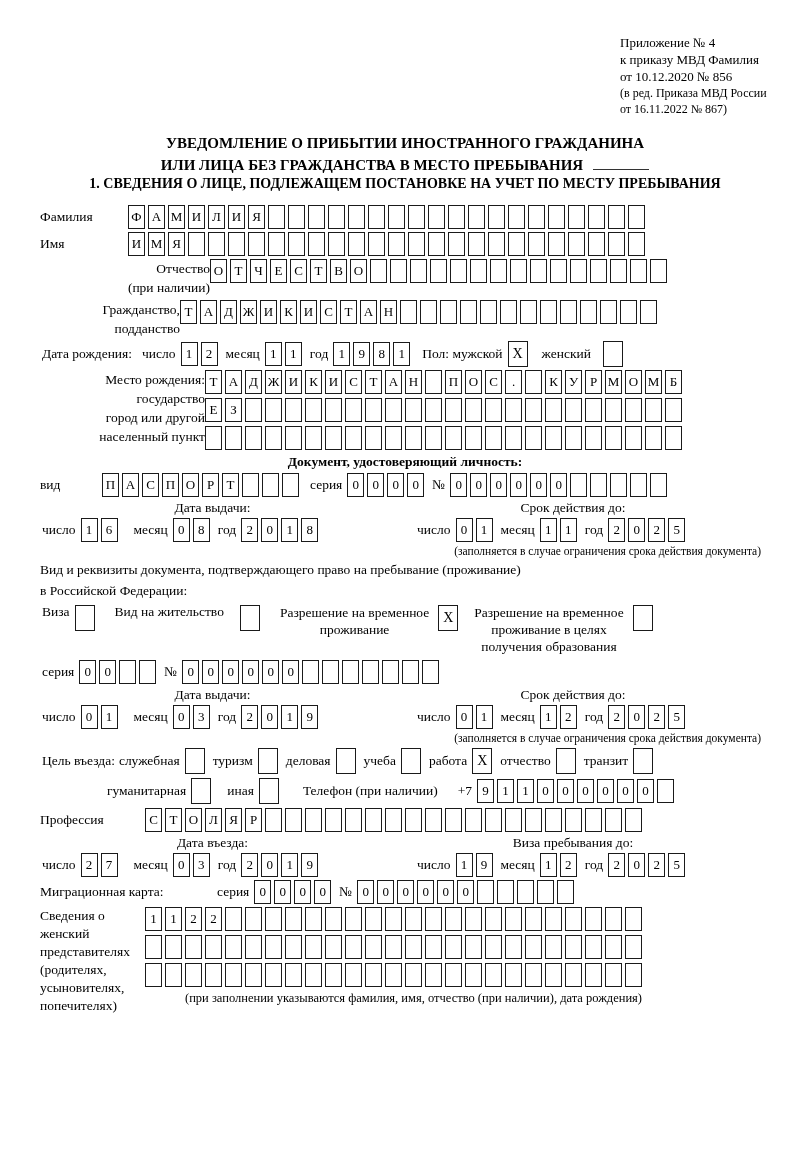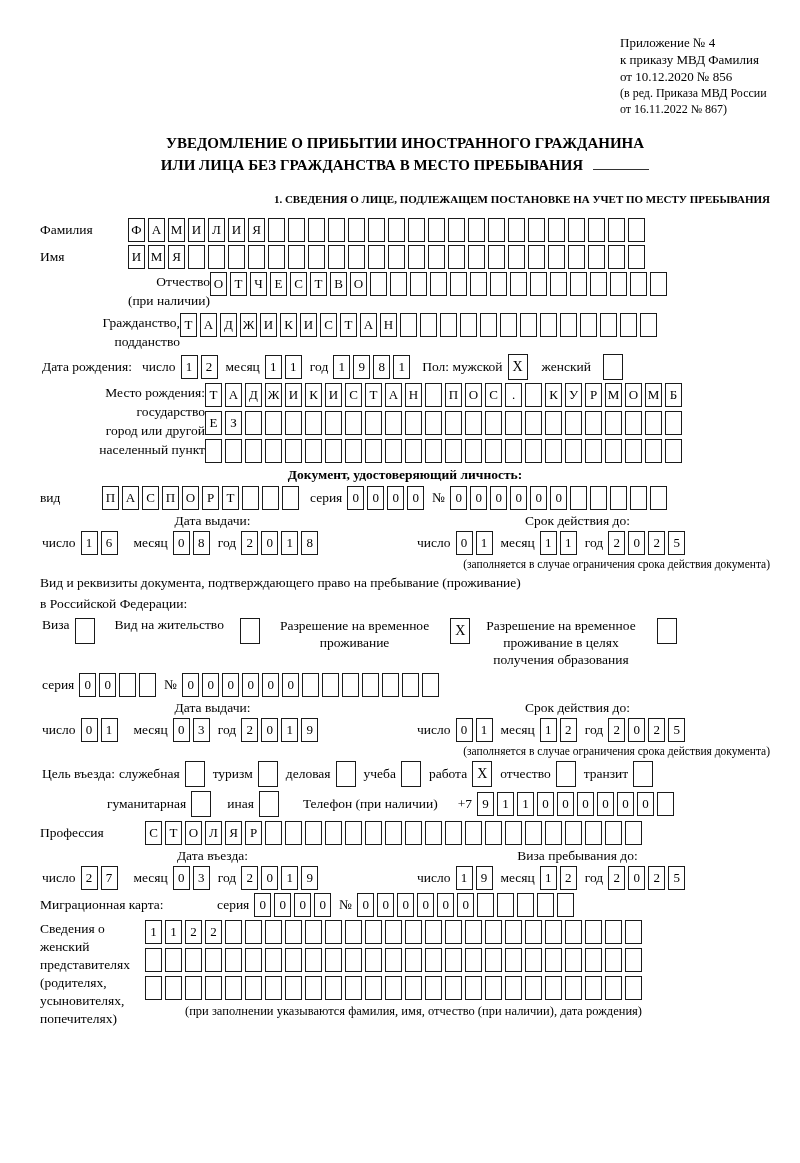--- a/index.html
+++ b/index.html
@@ -10,21 +10,21 @@
     padding:34px 30px 0 40px; overflow:hidden; position:relative;
   }
   
   .hdr { margin-left:580px; font-size:13px; line-height:17px; }
   .hdr .ed { font-size:12px; line-height:16px; }
   .hdr .ed:first-of-type { margin-top:3px; }
   .forma { text-align:right; padding-right:4px; font-weight:bold; font-size:14.5px; margin-top:13px; letter-spacing:.4px; }
   
   .title { text-align:center; font-weight:bold; font-size:15px; margin-top:15px; line-height:22px; }
   .blank-line { display:inline-block; width:56px; border-bottom:1.8px solid #333; height:13px; margin-left:10px; }
-  .sec-head { font-weight:bold; font-size:11px; margin-top:17px; text-align:right; }
+  .sec-head { font-weight:bold; font-size:14px; margin-top:0; text-align:center; }
   .frm { margin-top:13px; }
   
   .row { display:flex; align-items:center; margin-bottom:3px; }
   .row.top { align-items:flex-start;text-align:right; }
   .lbl { flex:none; }
   .lblcol { flex:none; line-height:19px; }
   .boxes { display:flex; flex:none; }
   .box {
     width:17px; height:24px; border:1.6px solid #1a1a1a; margin-right:3px;
     display:inline-flex; align-items:center; justify-content:center;
@@ -32,30 +32,30 @@
   }
   .cb-box { width:20px; height:26px; font-size:14px; }
   .grp { display:inline-flex; flex:none; margin:0 3px; }
   .inl { flex:none; margin:0 2px; white-space:nowrap; }
   .w88 { width:88px; } .w170 { width:170px; } .w140 { width:140px; }
   .w165 { width:165px; } .w105 { width:105px; } .w65 { width:62px; }
   .mb4 { margin-bottom:4px; }
   
   .doc-head { font-weight:bold; text-align:center; margin:4px 0 3px 0; }
   
-  .dblock { display:flex; margin:3px 0 3px 0; }
+  .dblock { display:flex; margin:3px 9px 3px 0; }
   .dleft { width:345px; flex:none; }
   .dright { flex:1; }
   .dhead { text-align:center; margin-bottom:2px; line-height:16px; }
   .dline { display:flex; align-items:center; }
   .dnote { font-size:11.5px; margin-top:2px; text-align:right; line-height:14px; }
   .para { margin:3px 0; line-height:18px; }
   
   .rvp-row { display:flex; align-items:flex-start; margin:4px 0 5px 0; }
-  .opt-text { text-align:center; line-height:17px; margin:0 18px; flex:none; }
+  .opt-text { text-align:center; line-height:17px; margin:0 6px; flex:none; }
   .rvp-row .grp { margin-top:1px; }
   
   .purp-row { display:flex; align-items:center; margin-bottom:4px; }
   .indent { margin-left:65px; }
   
   .rep { display:flex; align-items:flex-start; margin-top:2px; }
   .rep .lblcol { width:105px; line-height:18px; }
   .rep-rows .boxes { margin-bottom:4px; }
   .note-bottom { font-size:12.5px; margin:1px 0 0 170px; }
 </style>

